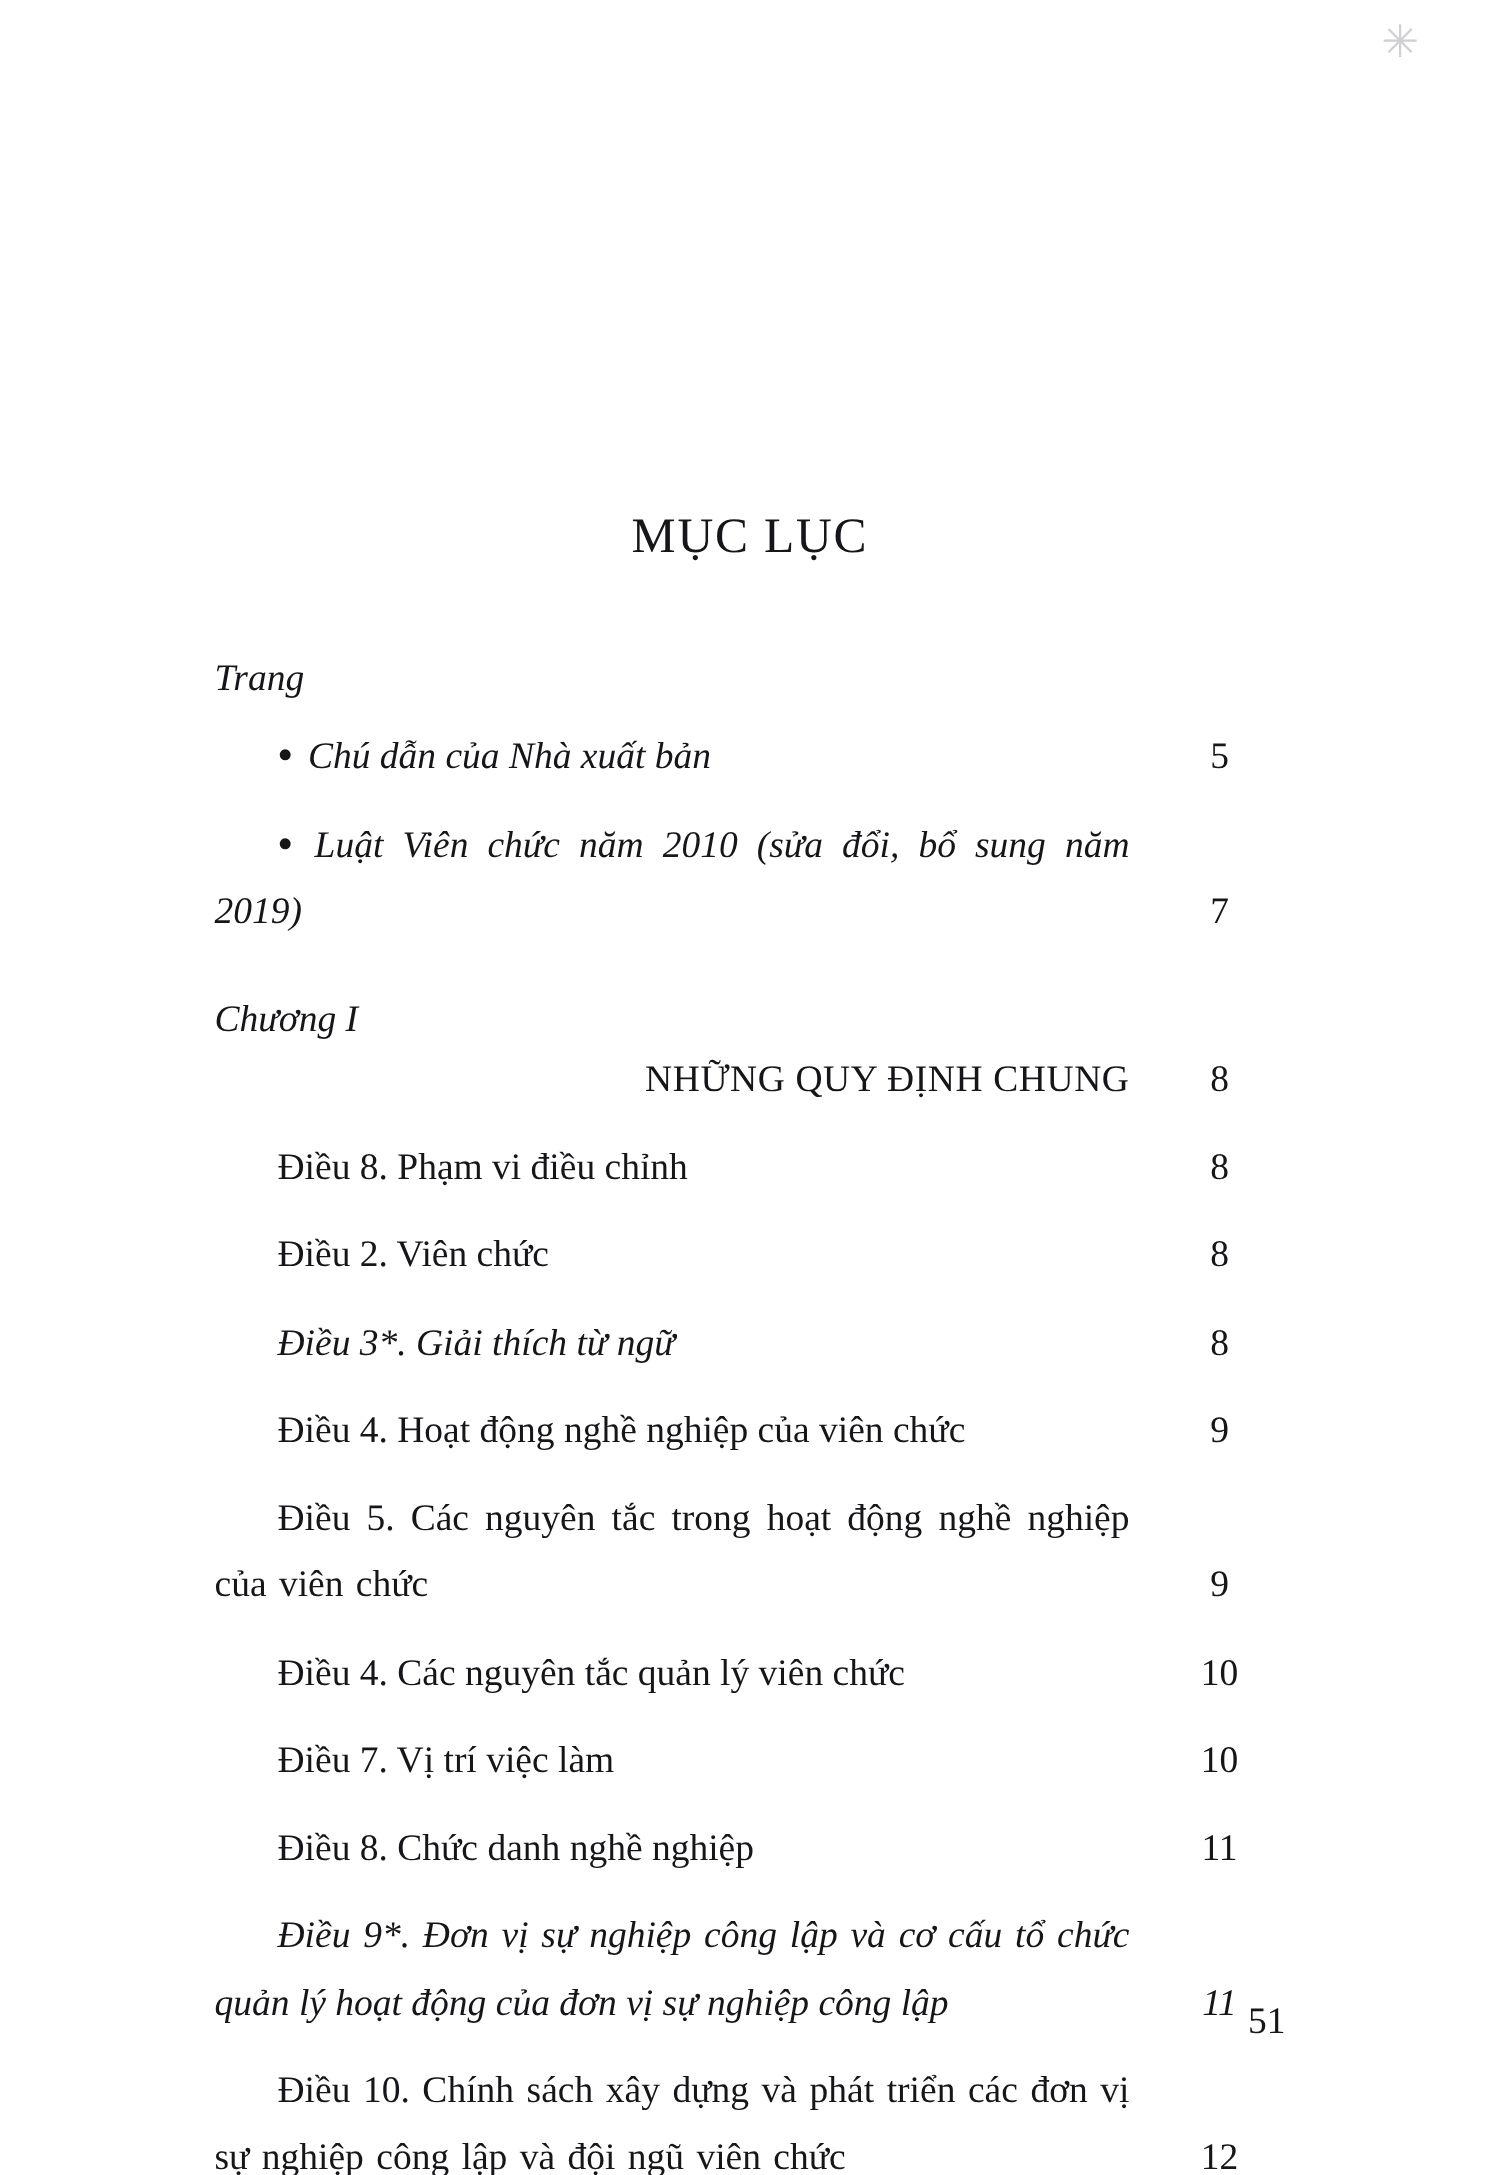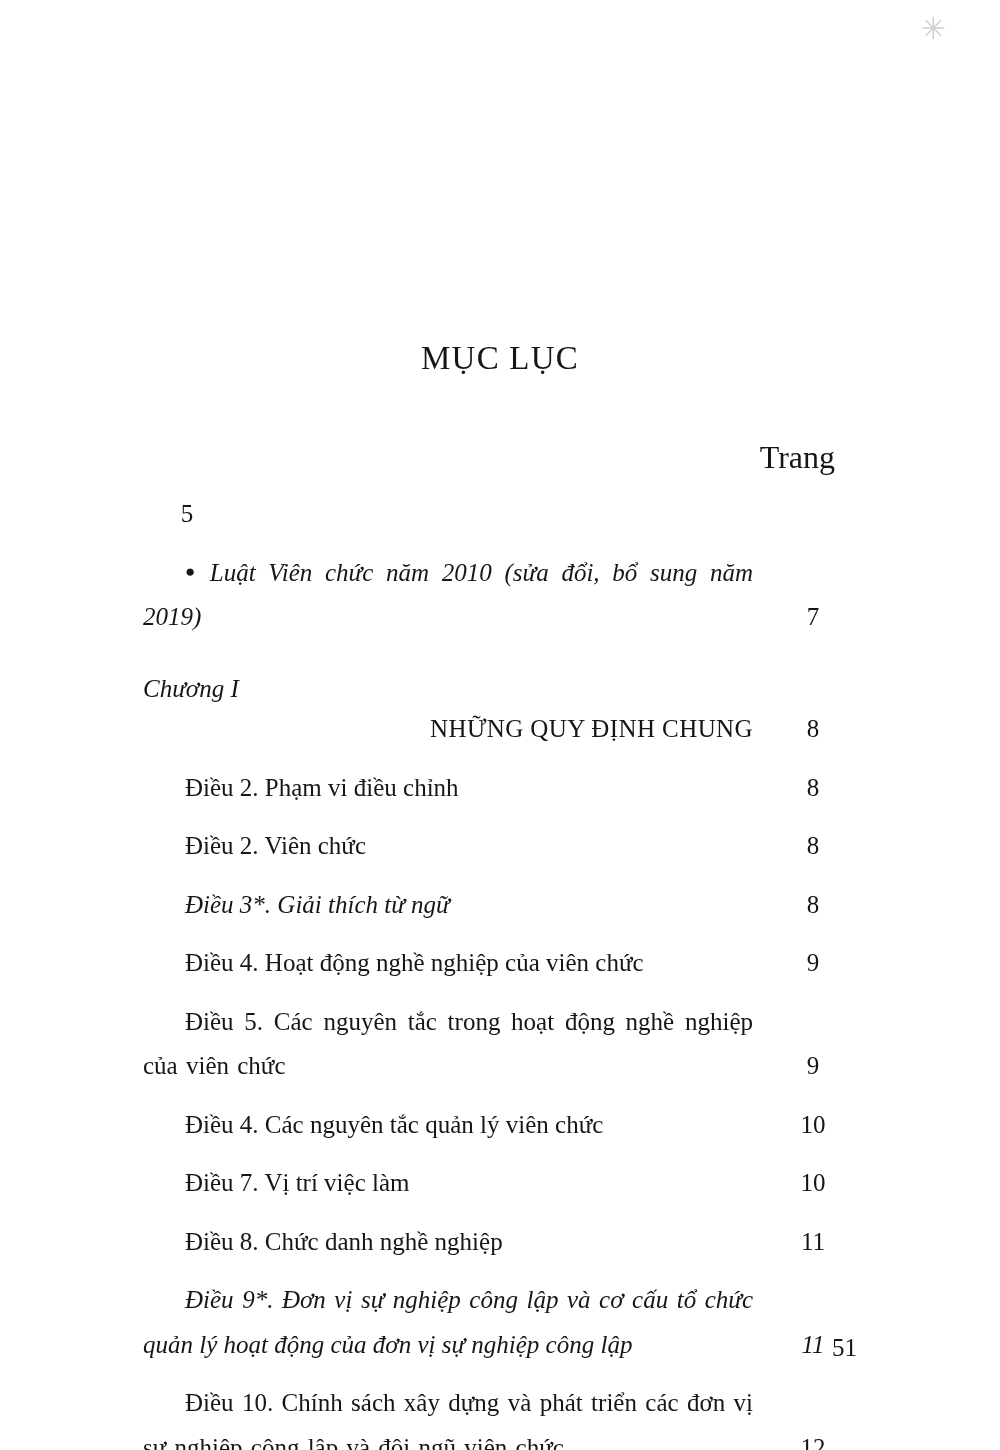--- a/index.html
+++ b/index.html
@@ -32,22 +32,23 @@
     width: 714px;
   }
   .doc-title {
     text-align: center;
     font-size: 33px;
     font-weight: 400;
     letter-spacing: 1.2px;
     margin: 0 0 62px 0;
   }
   .trang-row {
-    text-align: right;
-    font-size: 32px;
+    text-align: left;
+    font-style: italic;
+    font-size: 25px;
     padding-right: 22px;
     margin-bottom: 16px;
   }
   .toc {
     width: 100%;
   }
   .entry {
     display: flex;
     align-items: flex-start;
     margin-bottom: 14px;
@@ -125,38 +126,39 @@
 
   <div class="content">
 
     <h1 class="doc-title">MỤC LỤC</h1>
 
     <div class="trang-row">Trang</div>
 
     <div class="toc">
 
       <div class="entry bullet-entry">
+        <div class="label"><span class="bullet">●</span><span>Chú dẫn của Nhà xuất bản</span></div>
         <div class="page-num">5</div>
       </div>
 
       <div class="entry bullet-entry justify multiline spaced">
         <div class="label"><span class="bullet">●</span><span>Luật Viên chức năm 2010 (sửa đổi, bổ sung năm 2019)</span></div>
         <div class="page-num">7</div>
       </div>
 
       <div class="chapter-block">
         <div class="chapter-line">Chương I</div>
         <div class="entry chapter-entry">
           <div class="label">NHỮNG QUY ĐỊNH CHUNG</div>
           <div class="page-num">8</div>
         </div>
       </div>
 
       <div class="entry">
-        <div class="label indent">Điều 2. Phạm vi điều chỉnh</div>
+        <div class="label indent">Điều 8. Phạm vi điều chỉnh</div>
         <div class="page-num">8</div>
       </div>
 
       <div class="entry">
         <div class="label indent">Điều 2. Viên chức</div>
         <div class="page-num">8</div>
       </div>
 
       <div class="entry">
         <div class="label indent italic">Điều 3*. Giải thích từ ngữ</div>

